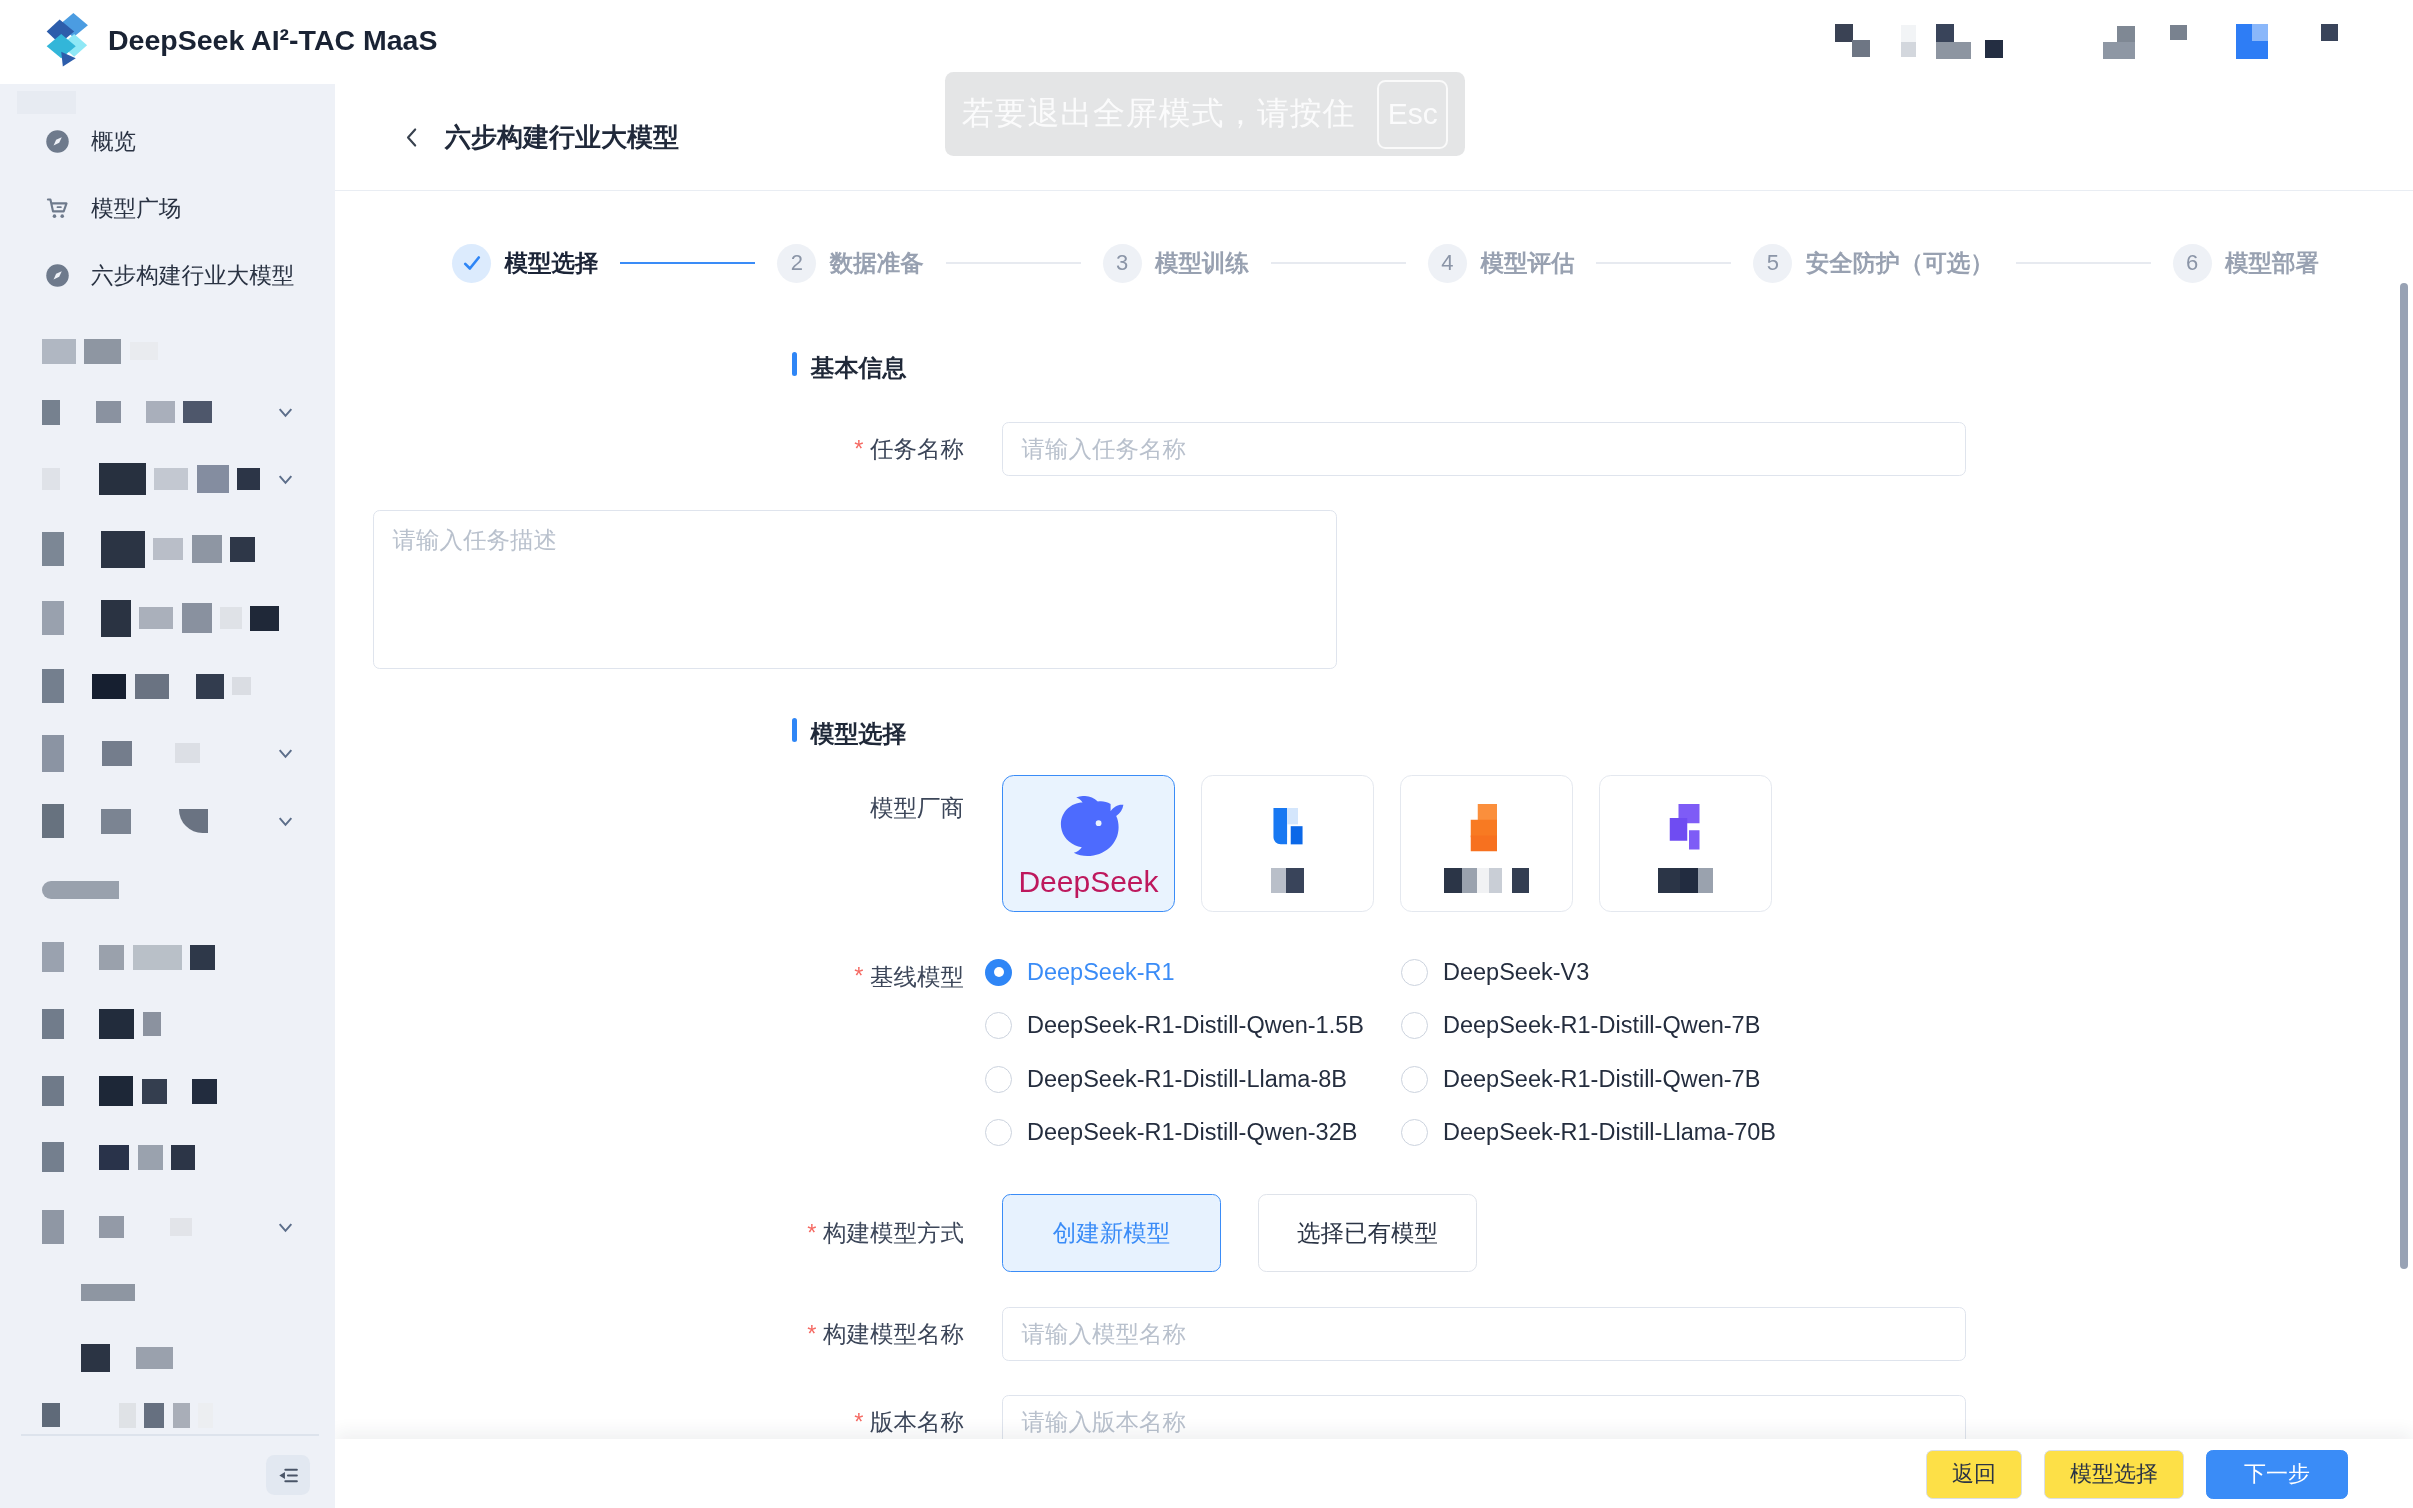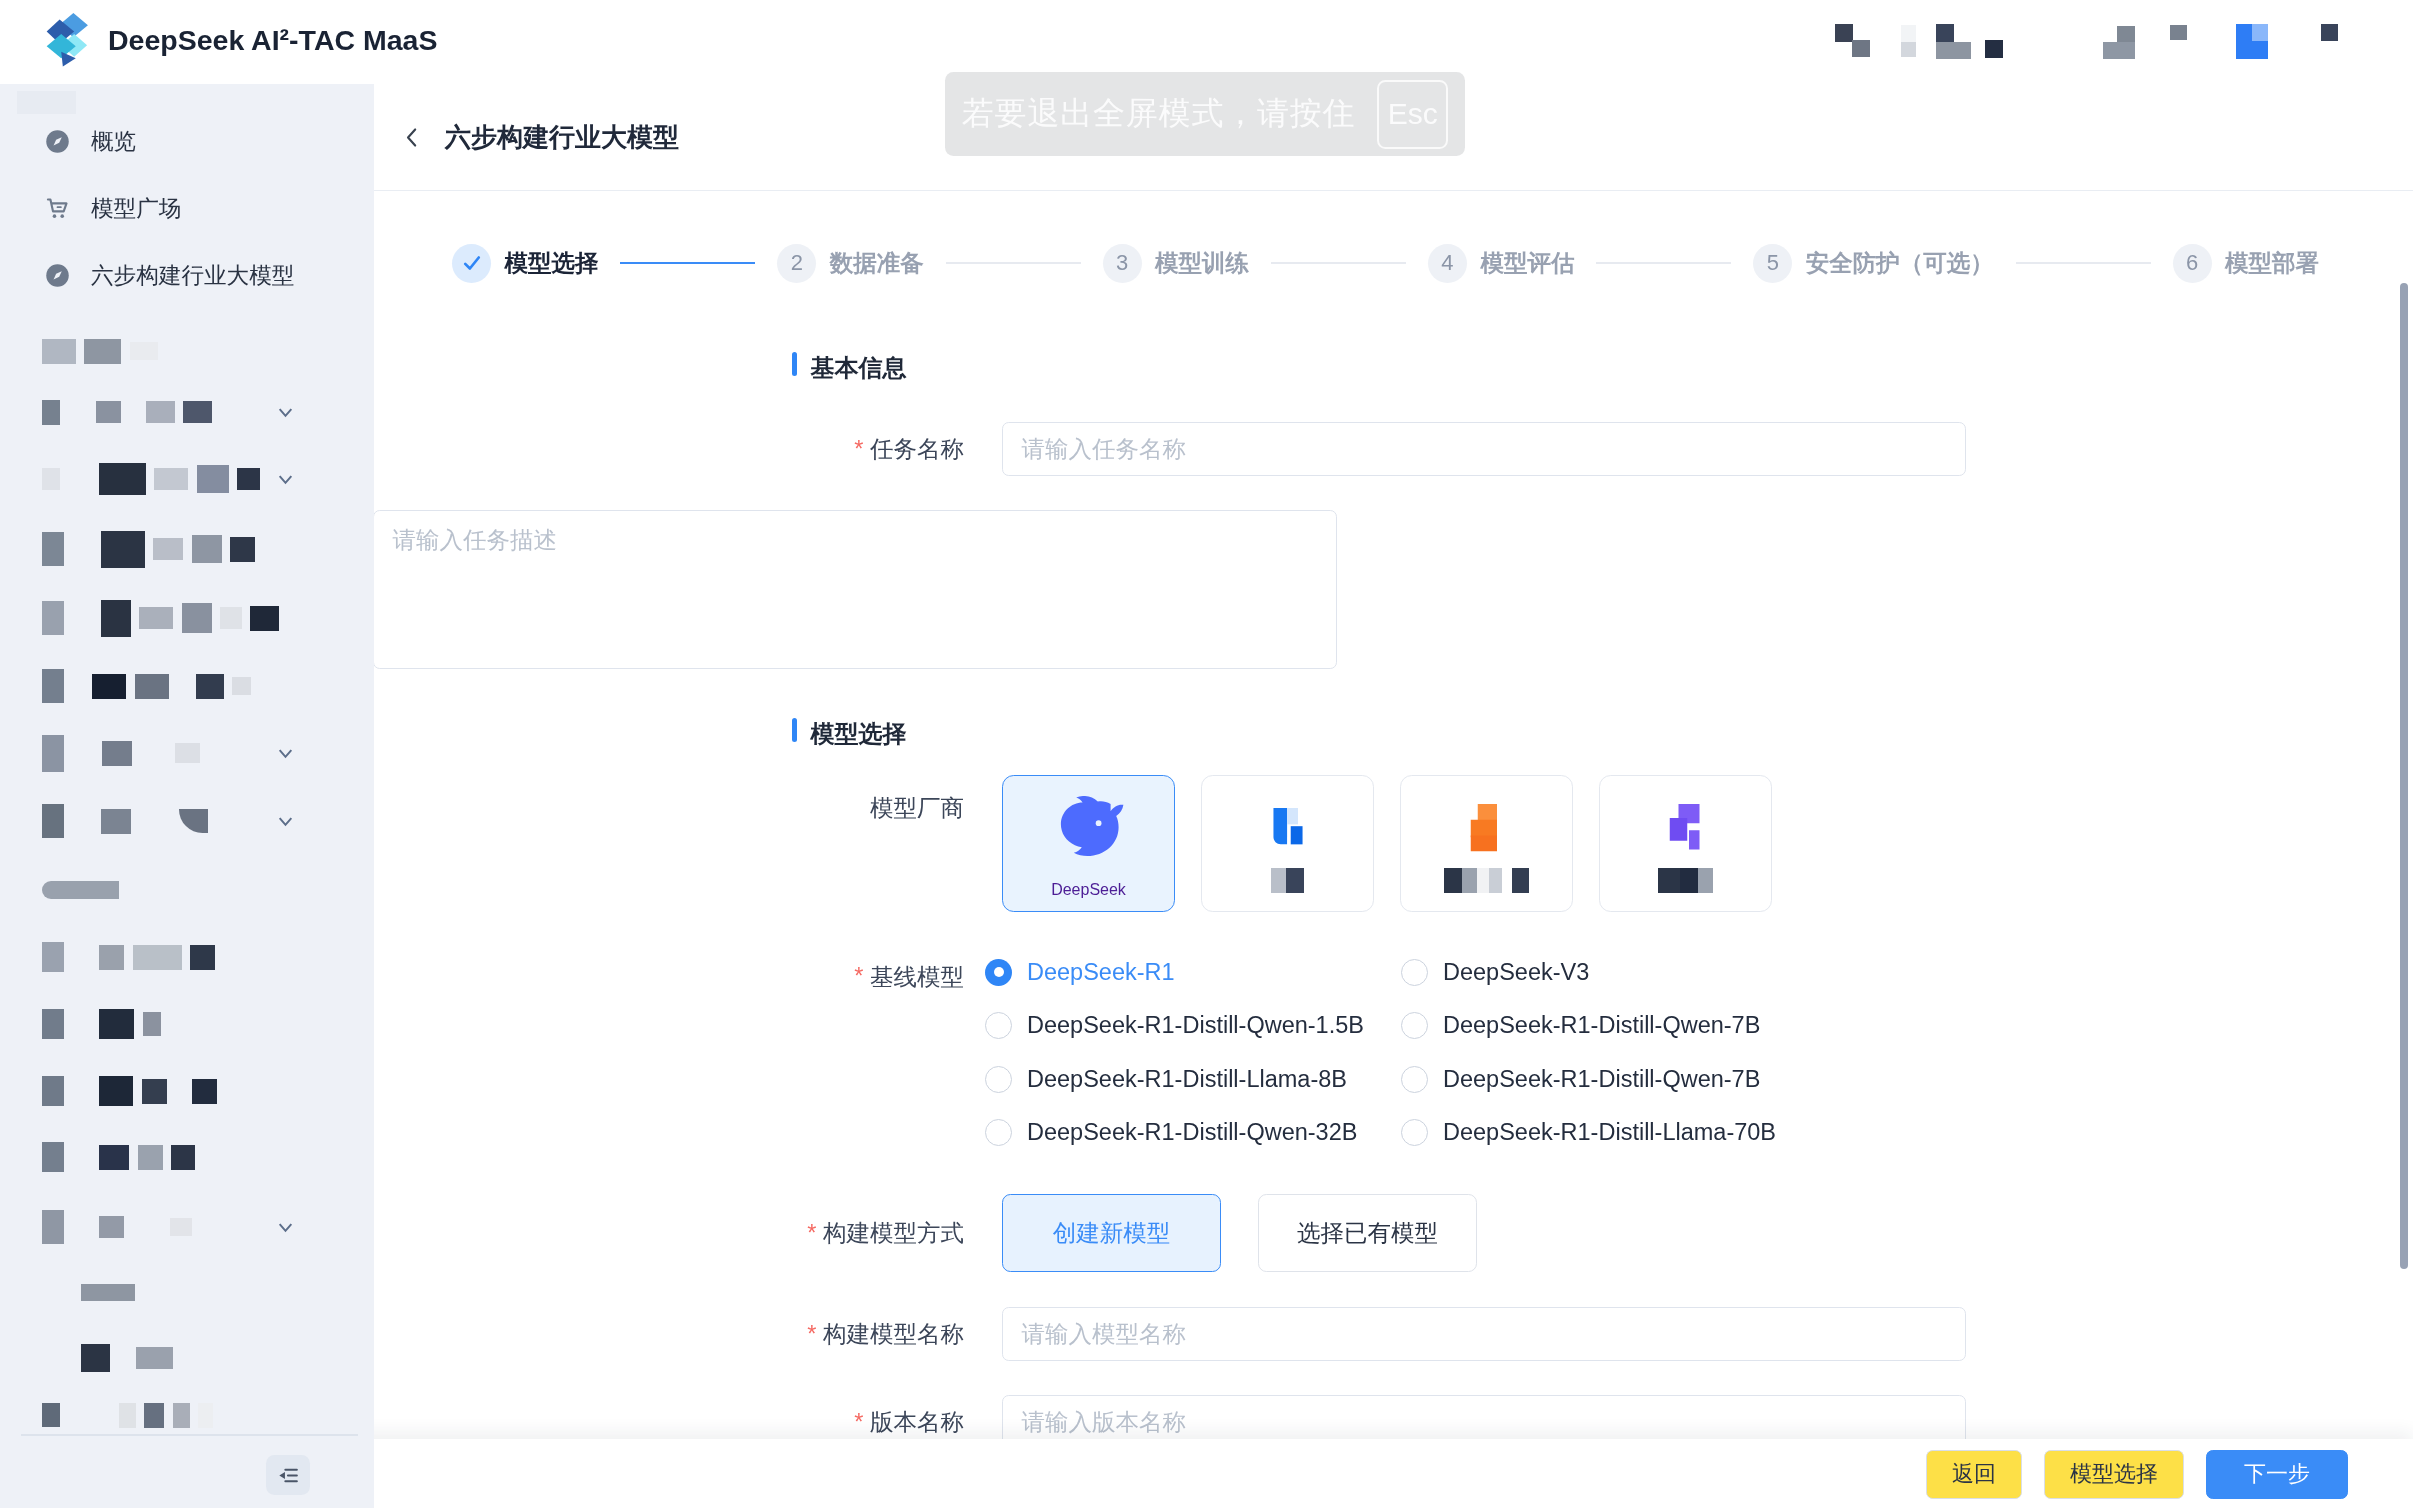--- a/index.html
+++ b/index.html
@@ -8,21 +8,21 @@
   .app{position:relative;width:2413px;height:1508px;}
 
   
   .topbar{position:absolute;top:0;left:0;width:2413px;height:84px;background:#fff;z-index:5;}
   .brand{position:absolute;left:44px;top:13.4px;display:flex;align-items:center;gap:15px;cursor:pointer;}
   .brand-text{font-size:28.5px;font-weight:700;color:#1a2334;}
   .hmos{position:absolute;}
   .m{display:inline-block;flex:none;}
 
   
-  .sidebar{position:absolute;top:84px;left:0;width:374px;height:1425px;background:#eef1f7;z-index:4;}
+  .sidebar{position:absolute;top:84px;left:0;width:335px;height:1425px;background:#eef1f7;z-index:4;}
   .sitem{position:absolute;left:0;width:100%;height:47px;display:flex;align-items:center;gap:20px;
          padding-left:44px;box-sizing:border-box;font-size:22.6px;color:#2a3343;cursor:pointer;}
   .sred{position:absolute;left:42px;width:256px;height:40px;display:flex;align-items:center;gap:8.4px;cursor:pointer;}
   .chev{margin-left:auto;flex:none;}
   .sdivider{position:absolute;left:21px;right:16px;top:1350px;height:1.7px;background:#dde3ec;}
   .collapse-btn{position:absolute;left:266px;top:1371px;width:44px;height:40px;background:#e2e8f1;
                 border-radius:8.4px;display:flex;align-items:center;justify-content:center;cursor:pointer;}
 
   
   .content{position:absolute;top:84px;left:335px;width:2078px;height:1425px;background:#fff;z-index:3;overflow:hidden;}
@@ -58,21 +58,21 @@
   .tarea{width:964px;height:159px;border:1.7px solid #dfe4ed;border-radius:6.7px;font-size:23.5px;color:#232c3e;
          padding:13.4px 18.4px;background:#fff;box-sizing:border-box;outline:none;resize:none;
          font-family:"Liberation Sans","DejaVu Sans",sans-serif;}
   ::placeholder{color:#b9c1cd;opacity:1;}
 
   .cards{display:flex;gap:26px;}
   .vcard{width:173px;height:137px;border:1.7px solid #e4e8ef;border-radius:11.7px;background:#fff;
          display:flex;flex-direction:column;align-items:center;box-sizing:border-box;cursor:pointer;}
   .vcard.sel{background:#e9f3fe;border-color:#3a8cf7;}
   .vlogo{margin-top:17px;height:70px;display:flex;align-items:center;justify-content:center;}
-  .vname{margin-top:auto;margin-bottom:11.7px;font-size:16px;color:#4c1d95;}
+  .vname{margin-top:auto;margin-bottom:11.7px;font-size:30px;color:#be185d;}
   .vmask{margin-top:auto;margin-bottom:18.4px;display:flex;align-items:center;}
 
   .bmrow{display:flex;align-items:flex-start;}
   .bmgrid{display:grid;grid-template-columns:416px auto;row-gap:25px;margin-left:21px;}
   .bmitem{display:flex;align-items:center;gap:15px;font-size:23.5px;color:#242d3e;height:28.5px;cursor:pointer;}
   .radio{width:27px;height:27px;border-radius:50%;border:1.7px solid #ccd3de;box-sizing:border-box;background:#fff;flex:none;}
   .radio.on{border:none;background:#2f86f6;position:relative;}
   .radio.on:after{content:"";position:absolute;left:50%;top:50%;width:10px;height:10px;margin:-5px 0 0 -5px;
                   background:#fff;border-radius:50%;}
   .bmitem.on .txt{color:#3a8cf7;}

